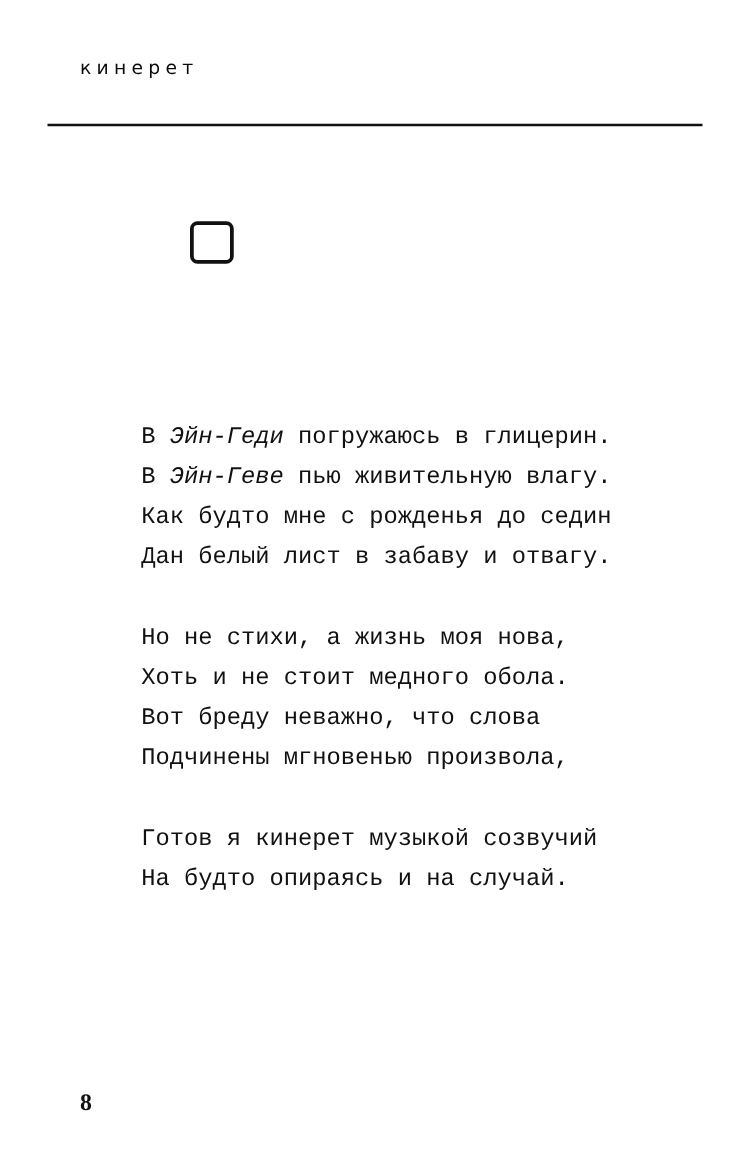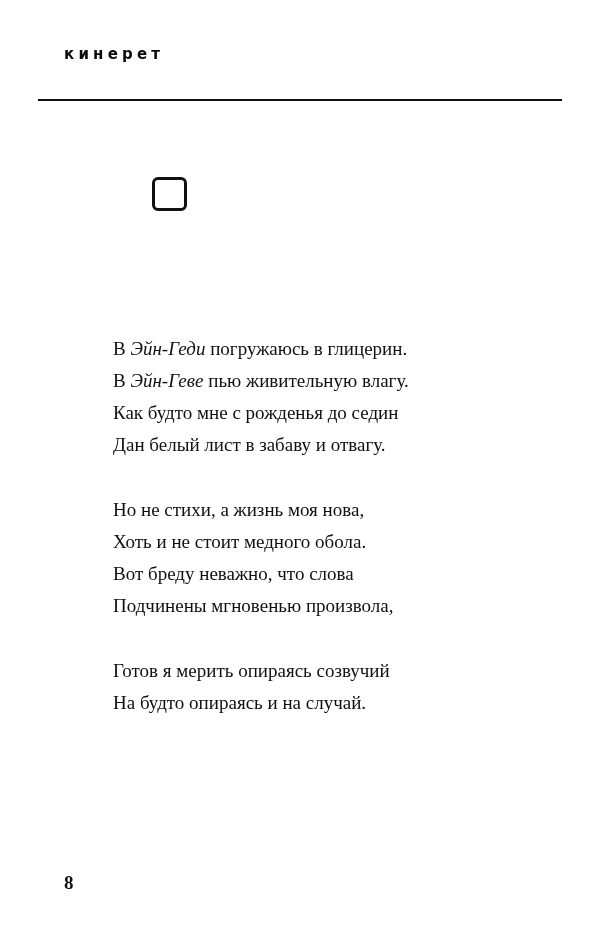--- a/index.html
+++ b/index.html
@@ -13,21 +13,21 @@
       position: relative;
       overflow: hidden;
       color: #111111;
       font-family: "Liberation Serif", "DejaVu Serif", serif;
     }
     .running-head {
       position: absolute;
       left: 64px;
       top: 44px;
       font-family: "DejaVu Sans", "Liberation Sans", sans-serif;
-      font-weight: bold;
+      font-weight: normal;
       font-size: 15px;
       letter-spacing: 4.2px;
       color: #0a0a0a;
       line-height: 20px;
     }
     .rule {
       position: absolute;
       left: 38px;
       top: 99px;
       width: 524px;
@@ -49,20 +49,21 @@
     .poem {
       position: absolute;
       left: 113px;
       top: 333px;
       font-size: 19px;
       line-height: 32px;
       font-weight: 500;
     }
     .stanza {
       margin: 0 16px 33px 0;
+      font-family: Liberation Mono, monospace;
     }
     .line {
       display: block;
       white-space: nowrap;
     }
     .place {
       font-style: italic;
     }
     .page-number {
       position: absolute;
@@ -90,18 +91,18 @@
     <span class="line">Как будто мне с рожденья до седин</span>
     <span class="line">Дан белый лист в забаву и отвагу.</span>
   </div>
   <div class="stanza">
     <span class="line">Но не стихи, а жизнь моя нова,</span>
     <span class="line">Хоть и не стоит медного обола.</span>
     <span class="line">Вот бреду неважно, что слова</span>
     <span class="line">Подчинены мгновенью произвола,</span>
   </div>
   <div class="stanza">
-    <span class="line">Готов я мерить опираясь созвучий</span>
+    <span class="line">Готов я кинерет музыкой созвучий</span>
     <span class="line">На будто опираясь и на случай.</span>
   </div>
 </div>
 
 <div class="page-number">8</div>
 
 </body></html>

